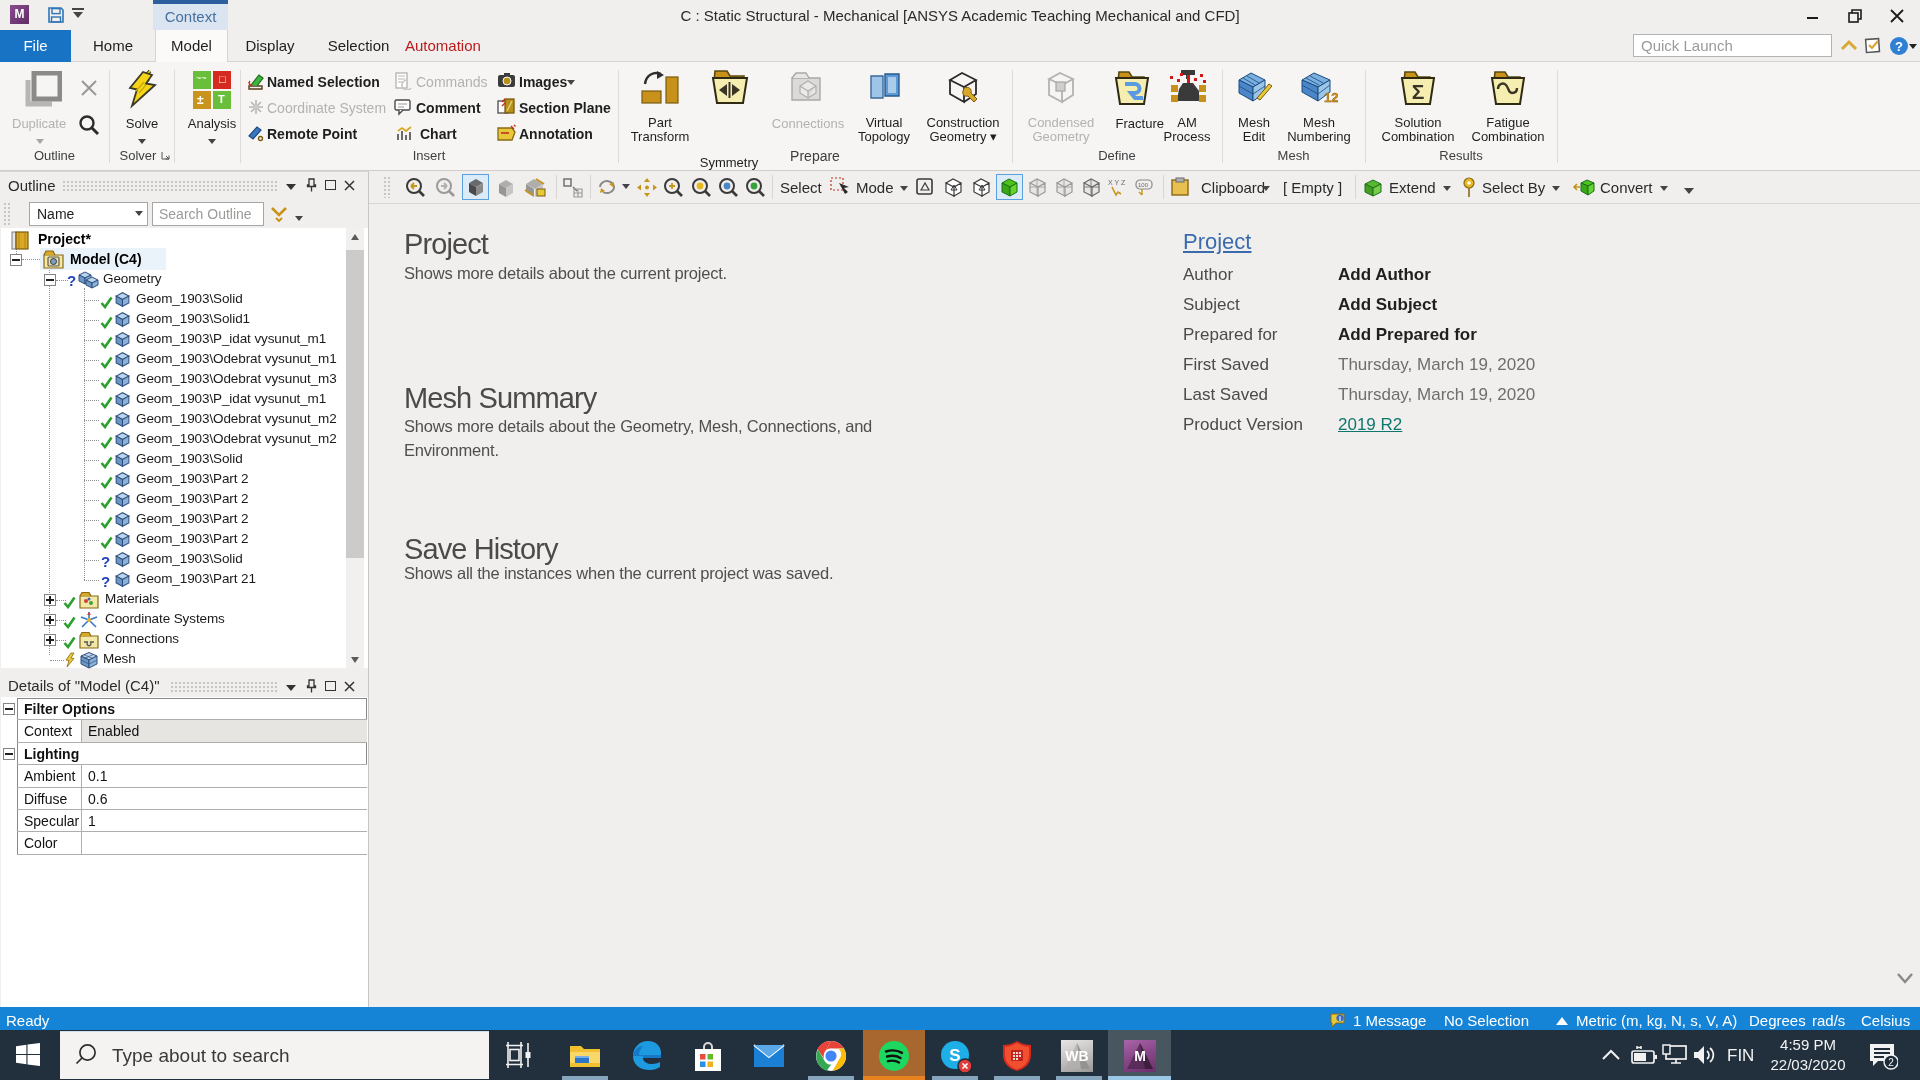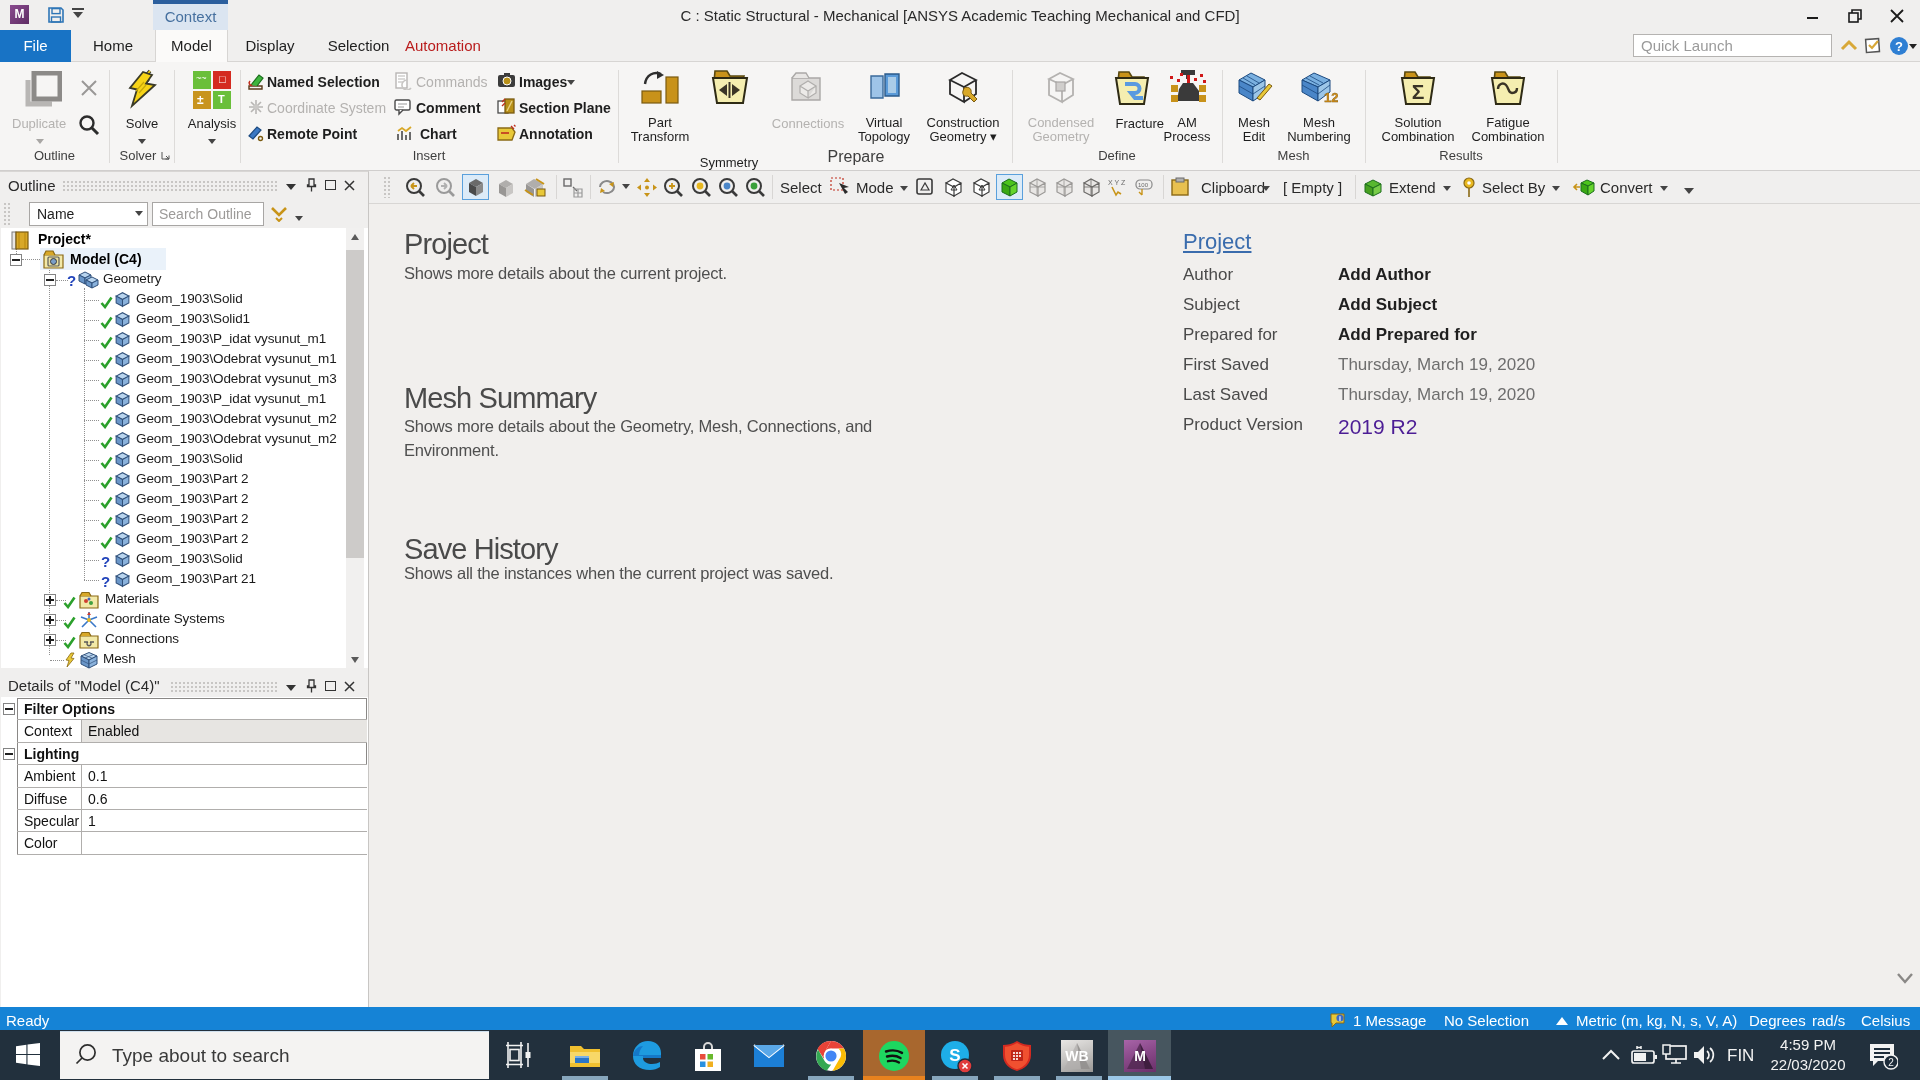--- a/index.html
+++ b/index.html
@@ -68,21 +68,21 @@
 <div class="ab" style="left:1222px;top:70px;width:1px;height:93px;background:#dddbd9;"></div>
 <div class="ab" style="left:1365px;top:70px;width:1px;height:93px;background:#dddbd9;"></div>
 <div class="ab" style="left:1557px;top:70px;width:1px;height:93px;background:#dddbd9;"></div>
 
 <div class="ab" style="left:0px;top:148px;width:109px;text-align:center;font-size:13px;color:#3e3e3e;">Outline</div>
 <div class="ab" style="left:109px;top:148px;width:58px;text-align:center;font-size:13px;color:#3e3e3e;">Solver</div>
 <svg class="ab" style="left:161px;top:151px" width="9" height="9" viewBox="0 0 9 9">
     <path d="M1 1 v7 h7 M5 5 l3 3 M8 4.5 v3.5 h-3.5" fill="none" stroke="#555" stroke-width="1"></path>
   </svg>
 <div class="ab" style="left:240px;top:148px;width:378px;text-align:center;font-size:13px;color:#3e3e3e;">Insert</div>
-<div class="ab" style="left:618px;top:148px;width:394px;text-align:center;font-size:16px;color:#3e3e3e;margin-left:41px;">Prepare</div>
+<div class="ab" style="left:618px;top:148px;width:394px;text-align:center;font-size:14px;color:#3e3e3e;">Prepare</div>
 <div class="ab" style="left:1012px;top:148px;width:210px;text-align:center;font-size:13px;color:#3e3e3e;">Define</div>
 <div class="ab" style="left:1222px;top:148px;width:143px;text-align:center;font-size:13px;color:#3e3e3e;">Mesh</div>
 <div class="ab" style="left:1365px;top:148px;width:192px;text-align:center;font-size:13px;color:#3e3e3e;">Results</div>
 
 <svg class="ab" style="left:24px;top:71px" width="38" height="36" viewBox="0 0 38 36">
   <path d="M4 9 v24 h24" fill="none" stroke="#b8b6b4" stroke-width="5"></path>
   <rect x="10" y="2" width="26" height="26" fill="#f6f5f4" stroke="#8c8a88" stroke-width="5"></rect>
 </svg>
 <svg class="ab" style="left:80px;top:79px" width="18" height="18" viewBox="0 0 18 18">
     <path d="M2 2 L16 16 M16 2 L2 16" stroke="#9a9896" stroke-width="2"></path>
@@ -733,21 +733,21 @@
 <div class="ab" style="left:1338px;top:265px;font-size:17px;color:#1f1f1f;font-weight:bold;">Add Author</div>
 <div class="ab" style="left:1183px;top:295px;font-size:17px;color:#4a4a4a;">Subject</div>
 <div class="ab" style="left:1338px;top:295px;font-size:17px;color:#1f1f1f;font-weight:bold;">Add Subject</div>
 <div class="ab" style="left:1183px;top:325px;font-size:17px;color:#4a4a4a;">Prepared for</div>
 <div class="ab" style="left:1338px;top:325px;font-size:17px;color:#1f1f1f;font-weight:bold;">Add Prepared for</div>
 <div class="ab" style="left:1183px;top:355px;font-size:17px;color:#4a4a4a;">First Saved</div>
 <div class="ab" style="left:1338px;top:355px;font-size:17px;color:#6e6e6e;">Thursday, March 19, 2020</div>
 <div class="ab" style="left:1183px;top:385px;font-size:17px;color:#4a4a4a;">Last Saved</div>
 <div class="ab" style="left:1338px;top:385px;font-size:17px;color:#6e6e6e;">Thursday, March 19, 2020</div>
 <div class="ab" style="left:1183px;top:415px;font-size:17px;color:#4a4a4a;">Product Version</div>
-<div class="ab" style="left:1338px;top:415px;font-size:21px;color:#4c1d95;">2019 R2</div>
+<div class="ab" style="left:1338px;top:415px;font-size:17px;color:#0f766e;text-decoration:underline;">2019 R2</div>
 <svg class="ab" style="left:1896px;top:972px" width="18" height="14" viewBox="0 0 18 14">
     <path d="M2 2 L9 10 L16 2" fill="none" stroke="#8a8886" stroke-width="2.4"></path>
   </svg>
 
 <div class="ab" id="statusbar" style="left:0;top:1007px;width:1920px;height:23px;background:#1583d6;"></div>
 <div class="ab" style="left:6px;top:1012px;font-size:15px;color:#fff;">Ready</div>
 <svg class="ab" style="left:1330px;top:1011px" width="18" height="17" viewBox="0 0 18 17">
     <path d="M1 3 h13 v9 h-8 l-4 4 v-4 h-1 z" fill="#e8c838" stroke="#8a6914" stroke-width="1"></path>
     <circle cx="10" cy="7" r="3.6" fill="#3a6ac8"></circle>
     <text x="10" y="10" font-size="7" fill="#fff" text-anchor="middle" font-family="Liberation Sans" font-weight="bold">i</text>

